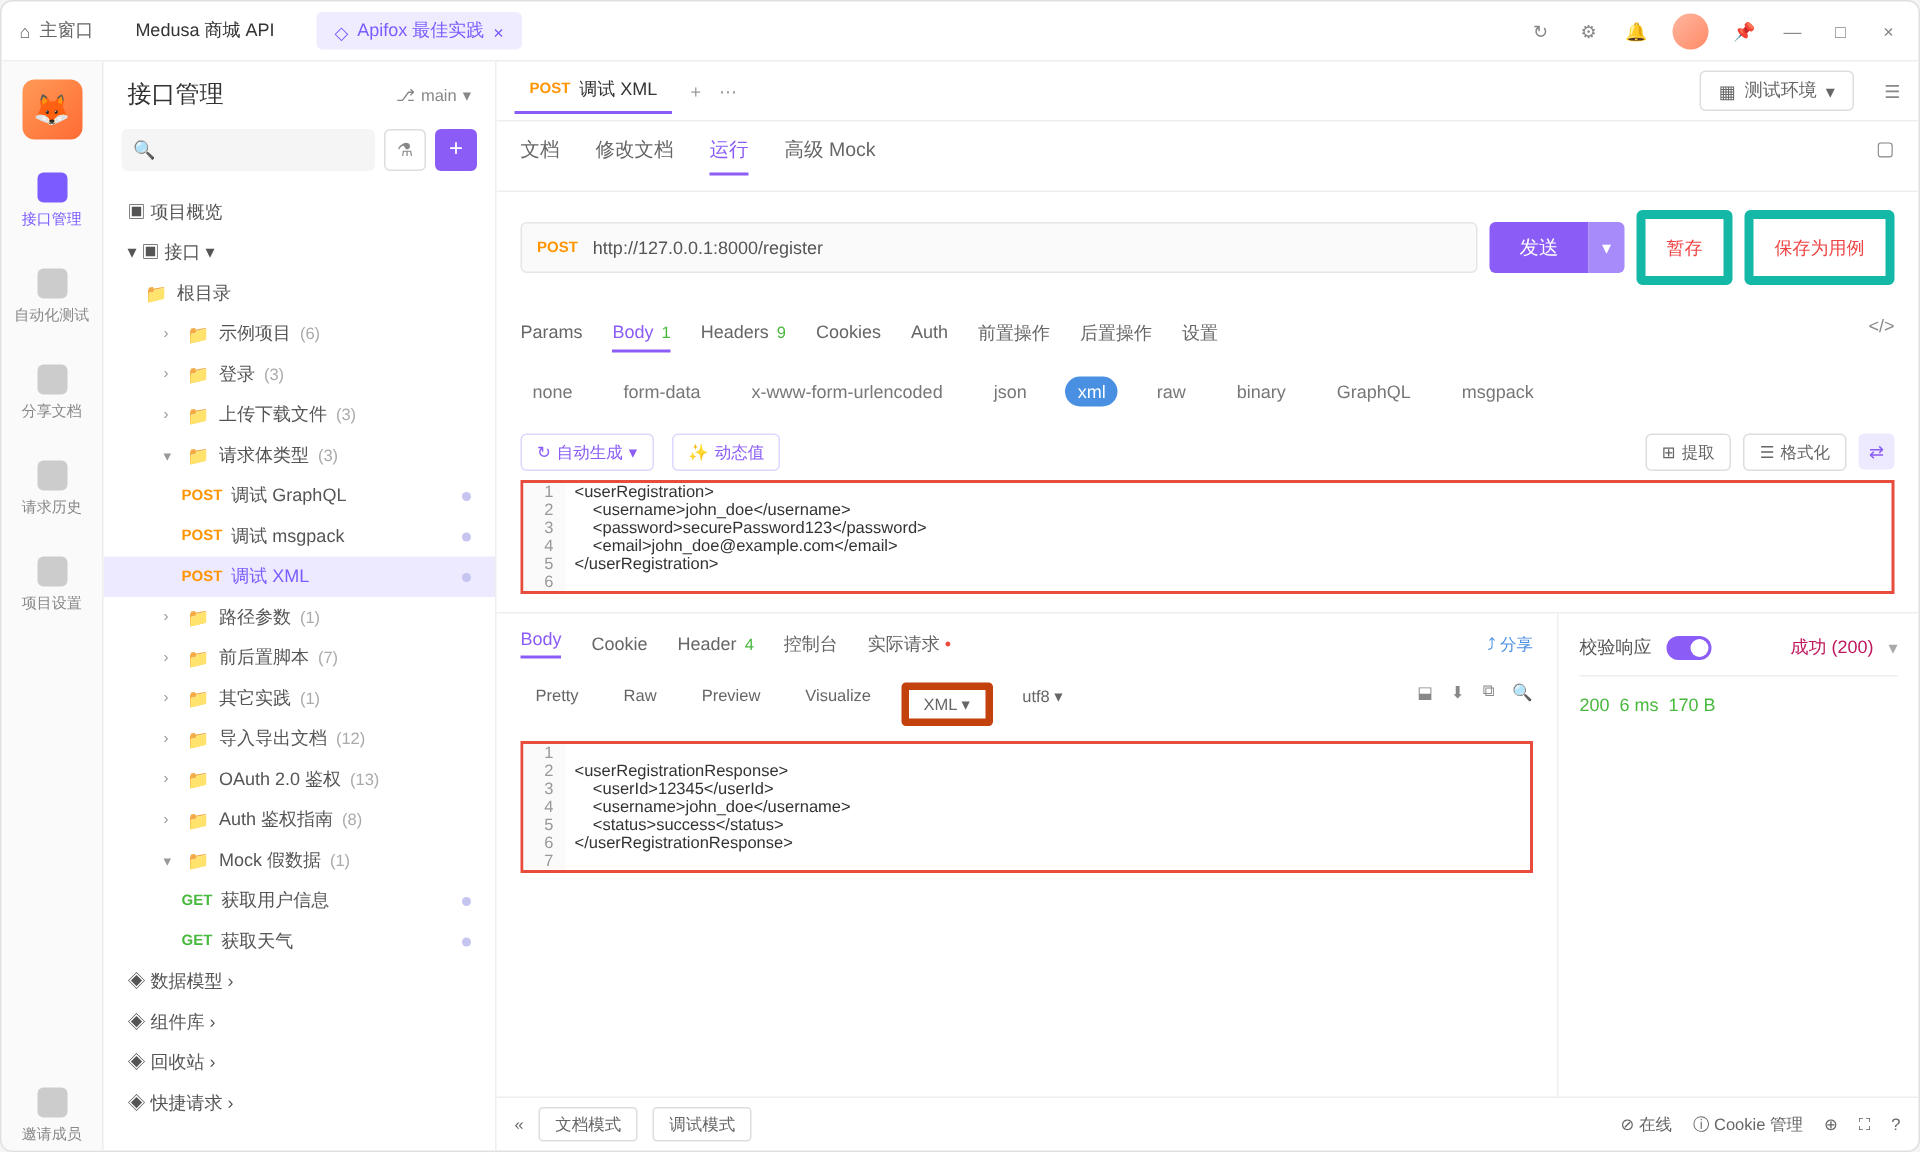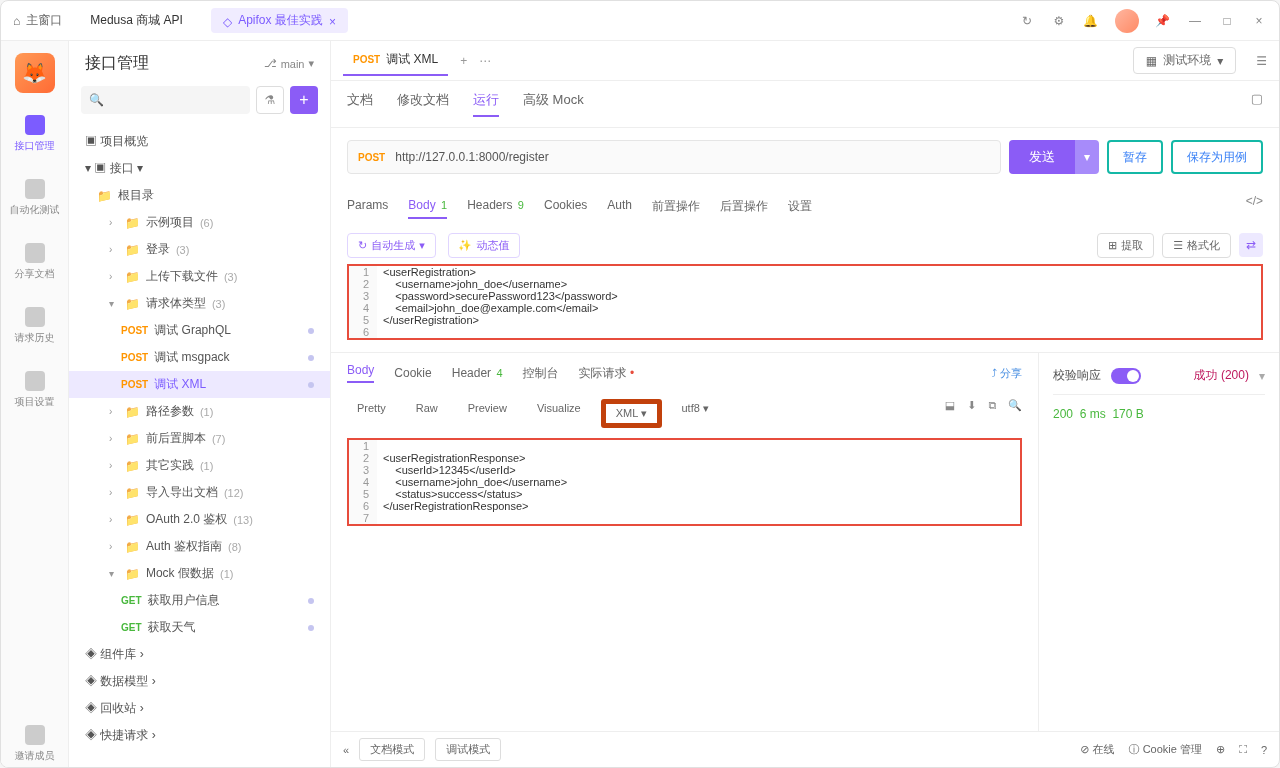--- a/index.html
+++ b/index.html
@@ -43,21 +43,21 @@
 .req-tab{display:flex;align-items:center;gap:6px;padding:6px 10px;border-bottom:2px solid transparent}
 .req-tab.active{border-bottom-color:#8b5cf6}
 .env-sel{margin-left:auto;padding:4px 12px;border:1px solid #ddd;border-radius:4px;display:flex;align-items:center;gap:6px;font-size:12px;color:#666}
 .subtabs{display:flex;gap:24px;padding:10px 16px;border-bottom:1px solid #eee;font-size:13px}
 .subtab{color:#666;cursor:pointer;padding-bottom:6px}
 .subtab.active{color:#8b5cf6;border-bottom:2px solid #8b5cf6}
 .url-bar{padding:12px 16px;display:flex;gap:8px;align-items:center}
 .url-input{flex:1;height:34px;border:1px solid #e5e5e5;border-radius:4px;display:flex;align-items:center;padding:0 10px;background:#fafafa}
 .send-btn{height:34px;padding:0 20px;background:#8b5cf6;color:#fff;border-radius:4px 0 0 4px;display:flex;align-items:center;font-size:13px}
 .send-dd{height:34px;width:24px;background:#a78bfa;border-radius:0 4px 4px 0;display:flex;align-items:center;justify-content:center;color:#fff}
-.sec-btn{height:34px;padding:0 14px;border:2px solid #14b8a6;border-radius:4px;display:flex;align-items:center;color:#3b82f6}
+.sec-btn{height:50px;padding:0 14px;border:6px solid #14b8a6;border-radius:4px;display:flex;align-items:center;color:#ef4444}
 .param-tabs{display:flex;gap:20px;padding:8px 16px;font-size:12px;color:#666}
 .param-tab{cursor:pointer;padding:4px 0}
 .param-tab.active{color:#8b5cf6;border-bottom:2px solid #8b5cf6}
 .badge{color:#49b83e;font-size:11px;margin-left:2px}
 .body-types{display:flex;gap:18px;padding:8px 16px 12px;font-size:12px;color:#777}
 .body-type{cursor:pointer;padding:3px 8px;border-radius:10px}
 .body-type.active{background:#4a90e2;color:#fff}
 .body-actions{display:flex;padding:6px 16px;gap:12px;align-items:center}
 .mini-btn{padding:4px 10px;border:1px solid #e0d5ff;border-radius:4px;color:#8b5cf6;font-size:11px;display:flex;align-items:center;gap:4px}
 .right-btns{margin-left:auto;display:flex;gap:8px}
@@ -163,22 +163,22 @@
           <div class="tree-item indent-3 selected"><span class="method-post">POST</span> 调试 XML<span class="dot"></span></div>
           <div class="tree-item indent-2"><span class="chev">›</span><span class="folder-ic">📁</span> 路径参数 <span class="count">(1)</span></div>
           <div class="tree-item indent-2"><span class="chev">›</span><span class="folder-ic">📁</span> 前后置脚本 <span class="count">(7)</span></div>
           <div class="tree-item indent-2"><span class="chev">›</span><span class="folder-ic">📁</span> 其它实践 <span class="count">(1)</span></div>
           <div class="tree-item indent-2"><span class="chev">›</span><span class="folder-ic">📁</span> 导入导出文档 <span class="count">(12)</span></div>
           <div class="tree-item indent-2"><span class="chev">›</span><span class="folder-ic">📁</span> OAuth 2.0 鉴权 <span class="count">(13)</span></div>
           <div class="tree-item indent-2"><span class="chev">›</span><span class="folder-ic">📁</span> Auth 鉴权指南 <span class="count">(8)</span></div>
           <div class="tree-item indent-2"><span class="chev">▾</span><span class="folder-ic">📁</span> Mock 假数据 <span class="count">(1)</span></div>
           <div class="tree-item indent-3"><span class="method-get">GET</span> 获取用户信息<span class="dot"></span></div>
           <div class="tree-item indent-3"><span class="method-get">GET</span> 获取天气<span class="dot"></span></div>
+          <div class="tree-item">◈ 数据模型 ›</div>
           <div class="tree-item">◈ 组件库 ›</div>
-          <div class="tree-item">◈ 数据模型 ›</div>
           <div class="tree-item">◈ 回收站 ›</div>
           <div class="tree-item">◈ 快捷请求 ›</div>
         </div>
   </div>
 
   <div class="content">
    <div class="tab-row">
     <div class="req-tab active">
             <span class="method-post">POST</span> 
             <span>调试 XML</span>
@@ -213,20 +213,31 @@
    <div class="param-tabs" id="param-tabs">
           <span class="param-tab">Params</span>
           <span class="param-tab active">Body <span class="badge">1</span></span>
           <span class="param-tab">Headers <span class="badge">9</span></span>
           <span class="param-tab">Cookies</span>
           <span class="param-tab">Auth</span>
           <span class="param-tab">前置操作</span>
           <span class="param-tab">后置操作</span>
           <span class="param-tab">设置</span>
           <span style="margin-left:auto;color:#888">&lt;/&gt;</span>
+        </div>
+   <div class="body-types" id="body-types">
+          <span class="body-type">none</span>
+          <span class="body-type">form-data</span>
+          <span class="body-type">x-www-form-urlencoded</span>
+          <span class="body-type">json</span>
+          <span class="body-type active">xml</span>
+          <span class="body-type">raw</span>
+          <span class="body-type">binary</span>
+          <span class="body-type">GraphQL</span>
+          <span class="body-type">msgpack</span>
         </div>
 
    <div class="body-actions">
     <div class="mini-btn">↻ <span>自动生成</span> ▾</div>
     <div class="mini-btn">✨ <span>动态值</span></div>
     <div class="right-btns">
      <div class="mini-btn">⊞ <span>提取</span></div>
      <div class="mini-btn">☰ <span>格式化</span></div>
      <div class="toggle-btn">⇄</div>
     </div>

